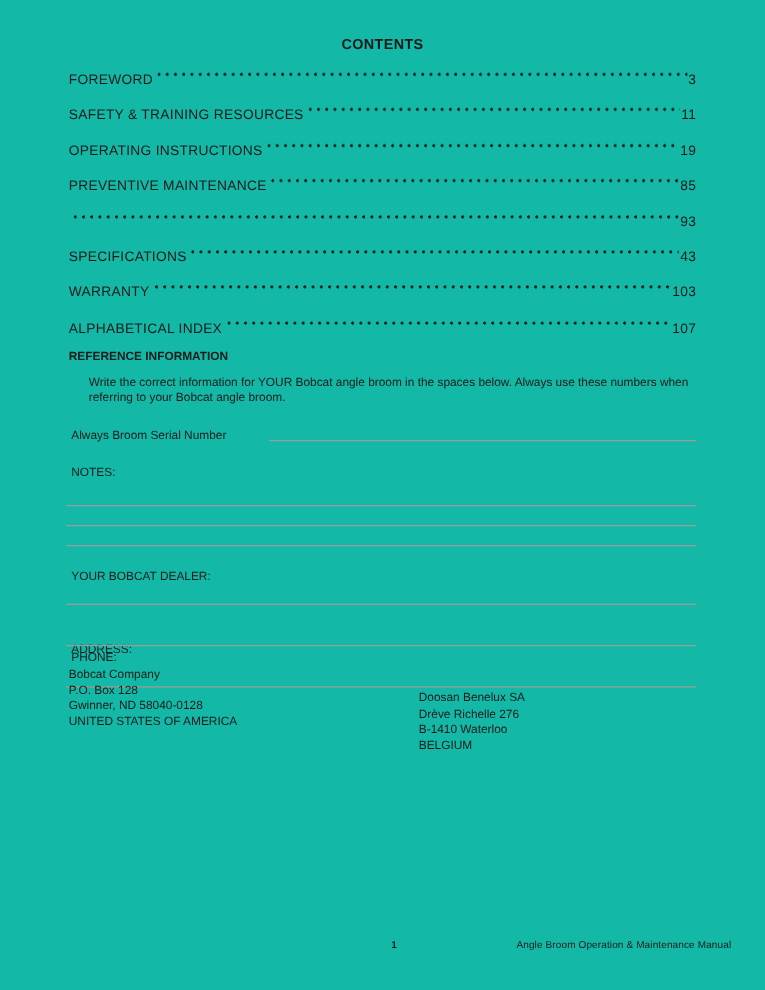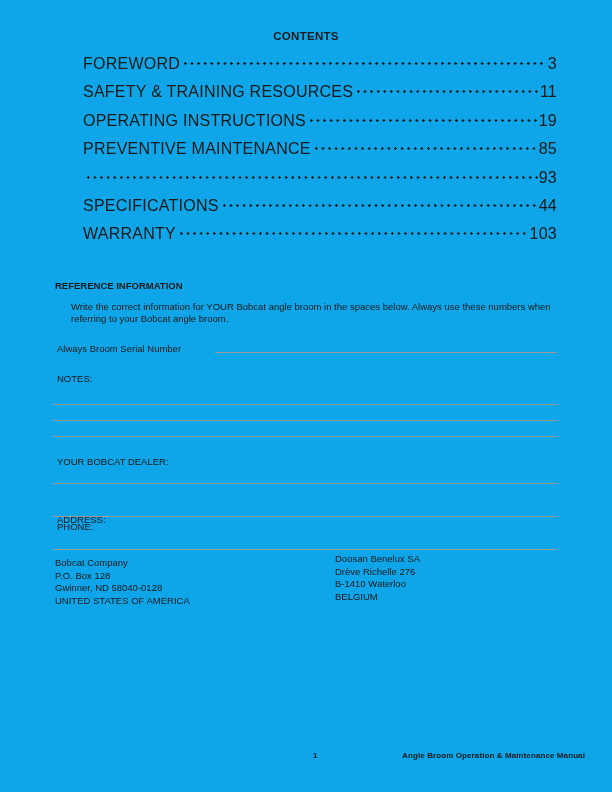--- a/index.html
+++ b/index.html
@@ -1,45 +1,44 @@
 <!DOCTYPE html>
 <html><head>
 <meta charset="utf-8">
 <style>
   html, body { margin: 0; padding: 0; background: #ffffff; }
   .page {
     position: relative;
     width: 612px;
     height: 792px;
-    background: #0ea5e9;
+    background: #14b8a6;
     font-family: "Liberation Sans", sans-serif;
     color: #1a1a1a;
     overflow: hidden;
   }
   .contents-title {
     position: absolute;
     top: 30px; left: 0; right: 0;
     text-align: center;
     font-size: 11.5px;
     font-weight: bold;
     letter-spacing: 0.3px;
   }
   .toc {
     position: absolute;
     top: 58px; left: 55px; right: 55px;
   }
   .toc-row {
     display: flex;
-    align-items: center;
+    align-items: flex-start;
     height: 12px;
     margin-bottom: 16.4px;
-    font-size: 16px;
+    font-size: 11px;
     letter-spacing: 0.25px;
     line-height: 12px;
-    margin-left: 28px;
   }
   .toc-label { white-space: nowrap; }
   .toc-dots {
     flex: 1;
     height: 3px;
     margin: 0 1px 1px 4px;
     background-image: radial-gradient(circle at 1.3px 1.5px, #1a1a1a 1.05px, rgba(0,0,0,0) 1.35px);
     background-size: 6.6px 3px;
     background-repeat: repeat-x;
   }
@@ -80,33 +79,33 @@
     position: absolute;
     left: 53px; right: 55px;
     height: 0;
     border-top: 1.6px solid #9b9b9b;
   }
   .addr-block {
     position: absolute;
     font-size: 9.5px;
     line-height: 12.6px;
   }
-  .addr-left  { top: 557px; left: 55px; }
+  .addr-left  { top: 534px; left: 55px; }
   .addr-right { top: 553px; left: 335px; }
   .footer-page {
     position: absolute;
     top: 751px; left: 313px;
     font-size: 8px;
     font-weight: bold;
   }
   .footer-title {
     position: absolute;
     top: 751px; right: 27px;
     font-size: 8px;
-    font-weight: bold;
+    font-weight: normal;
     letter-spacing: 0.1px;
   }
 </style>
 </head>
 <body>
 
 <div class="page">
 
   <div class="contents-title">CONTENTS</div>
 
@@ -131,26 +130,31 @@
       <span class="toc-dots"></span>
       <span class="toc-page">85</span>
     </div>
     <div class="toc-row">
       <span class="toc-dots"></span>
       <span class="toc-page">93</span>
     </div>
     <div class="toc-row">
       <span class="toc-label">SPECIFICATIONS</span>
       <span class="toc-dots"></span>
-      <span class="toc-page">44</span>
+      <span class="toc-page">43</span>
     </div>
     <div class="toc-row">
       <span class="toc-label">WARRANTY</span>
       <span class="toc-dots"></span>
       <span class="toc-page">103</span>
+    </div>
+    <div class="toc-row">
+      <span class="toc-label">ALPHABETICAL INDEX</span>
+      <span class="toc-dots"></span>
+      <span class="toc-page">107</span>
     </div>
   </div>
 
   <div class="ref-heading">REFERENCE INFORMATION</div>
 
   <div class="ref-body">Write the correct information for YOUR Bobcat angle broom in the spaces below. Always use these numbers when referring to your Bobcat angle broom.</div>
 
   <div class="serial-row">
     <span class="serial-label">Always Broom Serial Number</span>
     <span class="blank-fill"></span>

